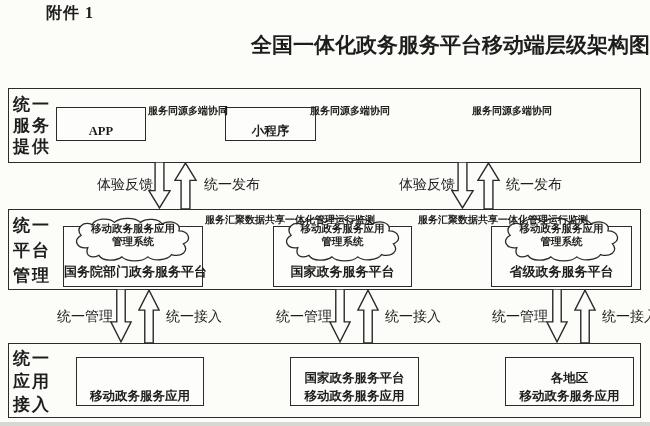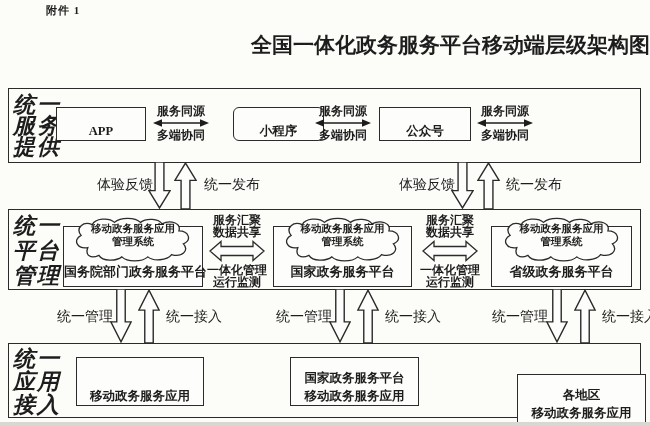--- a/index.html
+++ b/index.html
@@ -1,30 +1,30 @@
 <!DOCTYPE html>
 <html><head>
 <meta charset="utf-8">
 <style>
   html,body{margin:0;padding:0;background:#e8e8e4;}
   #stage{
     position:relative;width:650px;height:426px;overflow:hidden;
     background:#fcfcf9;color:#1d1d1d;
     font-family:"Liberation Serif","DejaVu Serif",serif;
   }
-  .attachment{position:absolute;left:7px;top:3px;font-size:11px;font-weight:700;letter-spacing:1px;padding-left:39px;}
+  .attachment{position:absolute;left:7px;top:3px;font-size:16px;font-weight:700;letter-spacing:1px;padding-left:39px;}
   .title{position:absolute;left:0;top:31px;width:100%;text-align:right;font-size:21px;font-weight:700;}
   .band{position:absolute;border:1.5px solid #2b2b2b;background:transparent;}
-  .band-label{position:absolute;font-size:22px;font-weight:700;letter-spacing:2px;white-space:nowrap;font-style:italic;}
+  .band-label{position:absolute;font-size:17px;font-weight:700;letter-spacing:2px;white-space:nowrap;}
   .band-label div{height:auto;}
   .node{position:absolute;border:1.4px solid #2b2b2b;background:#fdfdfb;
         display:flex;flex-direction:column;align-items:center;justify-content:flex-end;
         font-size:12.5px;font-weight:600;text-align:center;line-height:18px;white-space:nowrap;}
-  .hlink{position:absolute;display:flex;flex-direction:column;align-items:center;
-         font-size:12px;font-weight:600;line-height:12px;white-space:nowrap;}
+  .hlink{position:absolute;display:flex;flex-direction:row;align-items:flex-start;
+         font-size:10px;font-weight:600;line-height:12px;white-space:nowrap;}
   .hlink svg{display:block;margin:1px 0;}
   .gap-label{position:absolute;font-size:14px;font-weight:400;white-space:nowrap;line-height:14px;}
   .varrow{position:absolute;}
   .p-box{position:absolute;border:1.5px solid #2b2b2b;background:#fdfdfb;}
   .cloud-svg{position:absolute;left:50%;transform:translateX(-50%);top:-10px;}
   .cloud-text{position:absolute;left:0;top:-5px;width:100%;text-align:center;
               font-size:10.5px;font-weight:600;line-height:13px;}
   .platform-name{position:absolute;left:0;bottom:5px;width:100%;text-align:center;
                  font-size:13px;font-weight:600;white-space:nowrap;}
   .scan-edge{position:absolute;left:0;bottom:0;width:100%;height:4px;background:#d8d8d2;}
@@ -40,25 +40,22 @@
   <div class="band" style="left:8px;top:88px;width:631px;height:73px;">
     <div class="band-label" style="left:4px;top:5px;line-height:21px;">
       <div>统一</div>
       <div>服务</div>
       <div>提供</div>
     </div>
 
     <div class="node" style="left:47px;top:18px;width:88px;height:32px;">
       <span>APP</span>
     </div>
-    <div class="node" style="left:224px;top:18px;width:89px;height:32px;border-radius:6px;">
+    <div class="node" style="left:216px;top:18px;width:89px;height:32px;">
       <span>小程序</span>
-    </div>
-    <div class="node" style="left:370px;top:18px;width:90px;height:32px;">
-      <span>公众号</span>
     </div>
 
     <div class="hlink" style="left:139px;top:16px;width:66px;">
       <span>服务同源</span>
       <svg width="56" height="10" viewBox="0 0 56 10">
         <line x1="7" y1="5" x2="49" y2="5" stroke="#1d1d1d" stroke-width="1.6"></line>
         <polygon points="0,5 9,1.2 9,8.8" fill="#1d1d1d"></polygon>
         <polygon points="56,5 47,1.2 47,8.8" fill="#1d1d1d"></polygon>
       </svg>
       <span>多端协同</span>
@@ -195,20 +192,20 @@
       <div>接入</div>
     </div>
 
     <div class="node" style="left:67px;top:13px;width:126px;height:47px;">
       <div>移动政务服务应用</div>
     </div>
     <div class="node" style="left:281px;top:13px;width:127px;height:47px;">
       <div>国家政务服务平台</div>
       <div>移动政务服务应用</div>
     </div>
-    <div class="node" style="left:496px;top:30px;width:127px;height:47px;margin-left:12px;">
+    <div class="node" style="left:496px;top:13px;width:127px;height:47px;">
       <div>各地区</div>
       <div>移动政务服务应用</div>
     </div>
   </div>
 
   <div class="scan-edge"></div>
 </div>
 
 </body></html>

